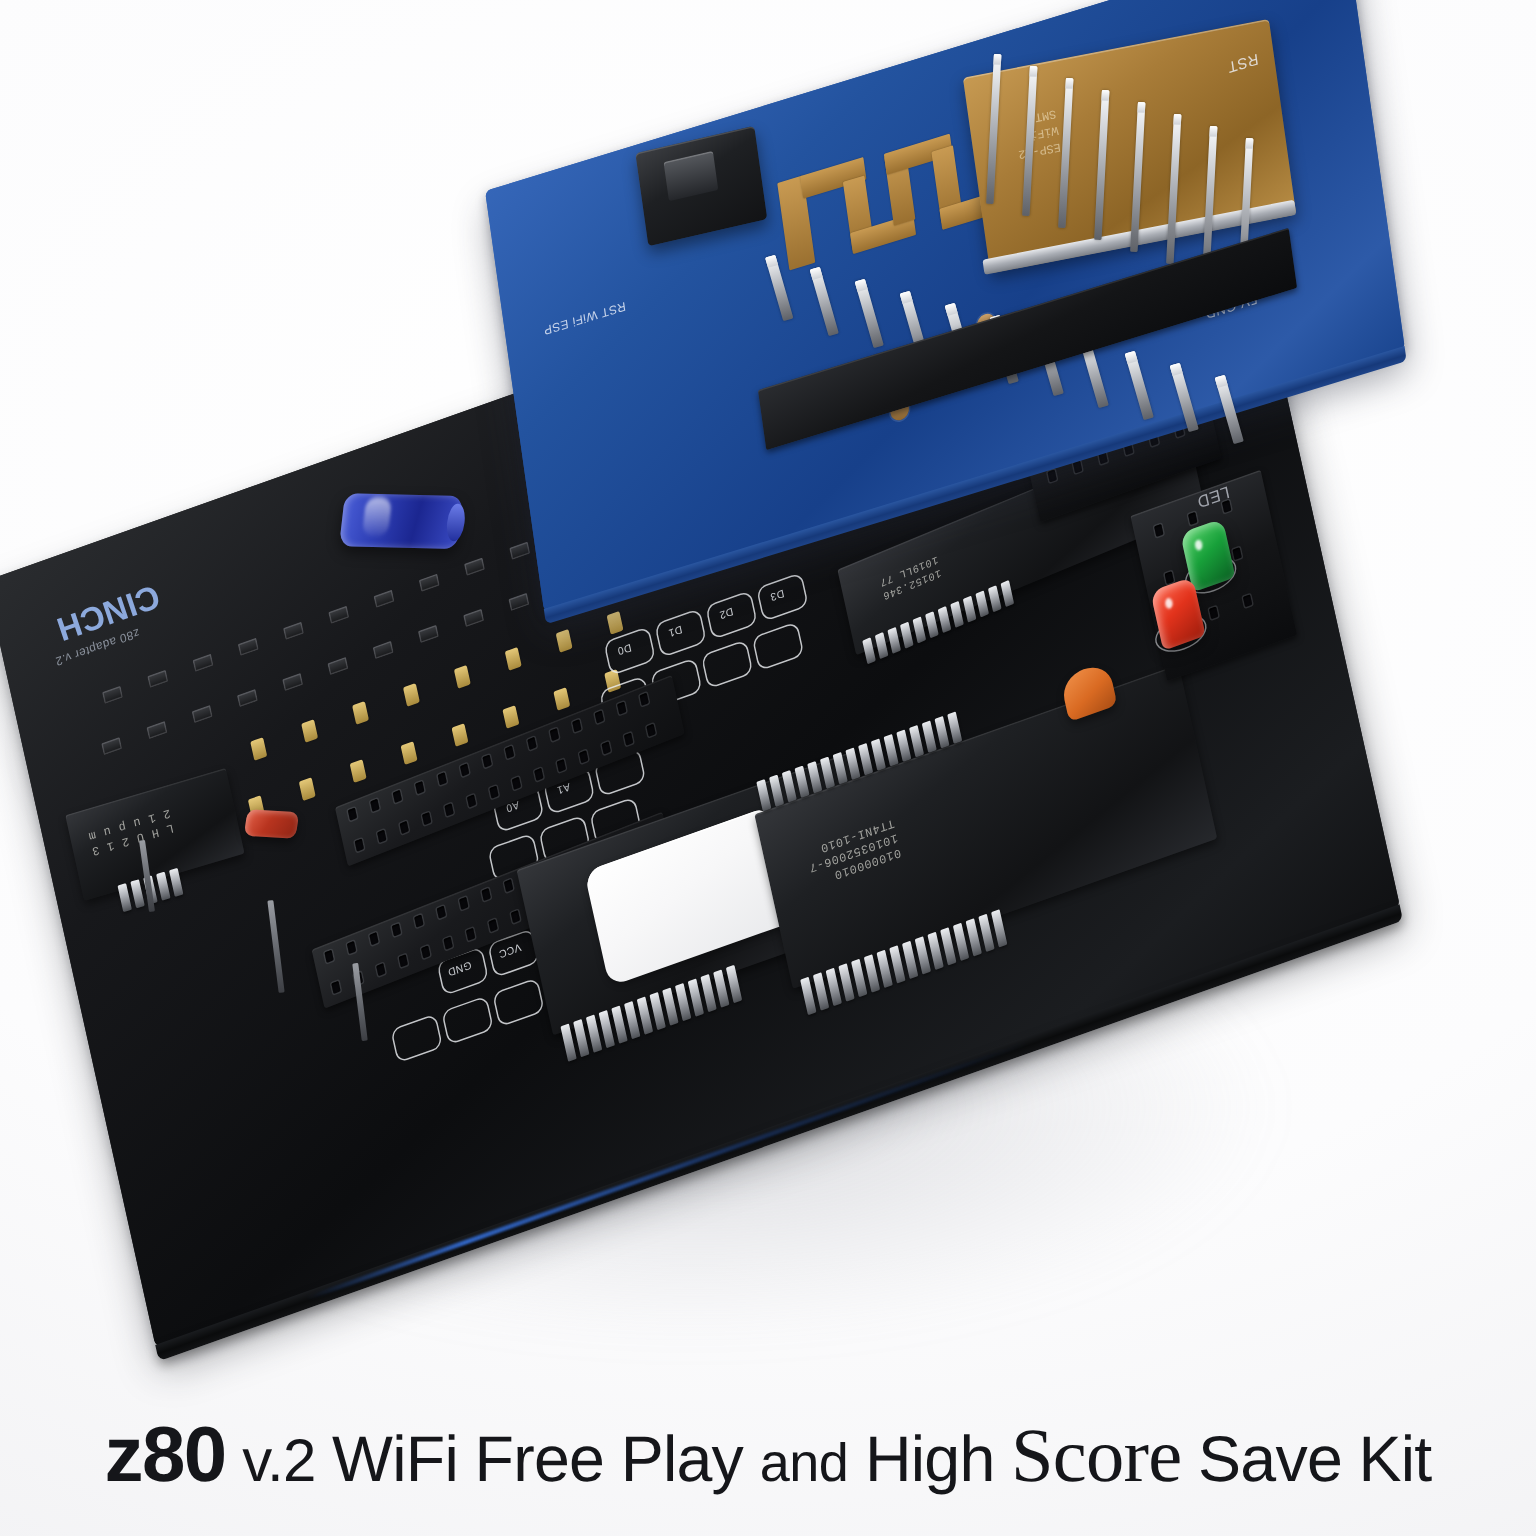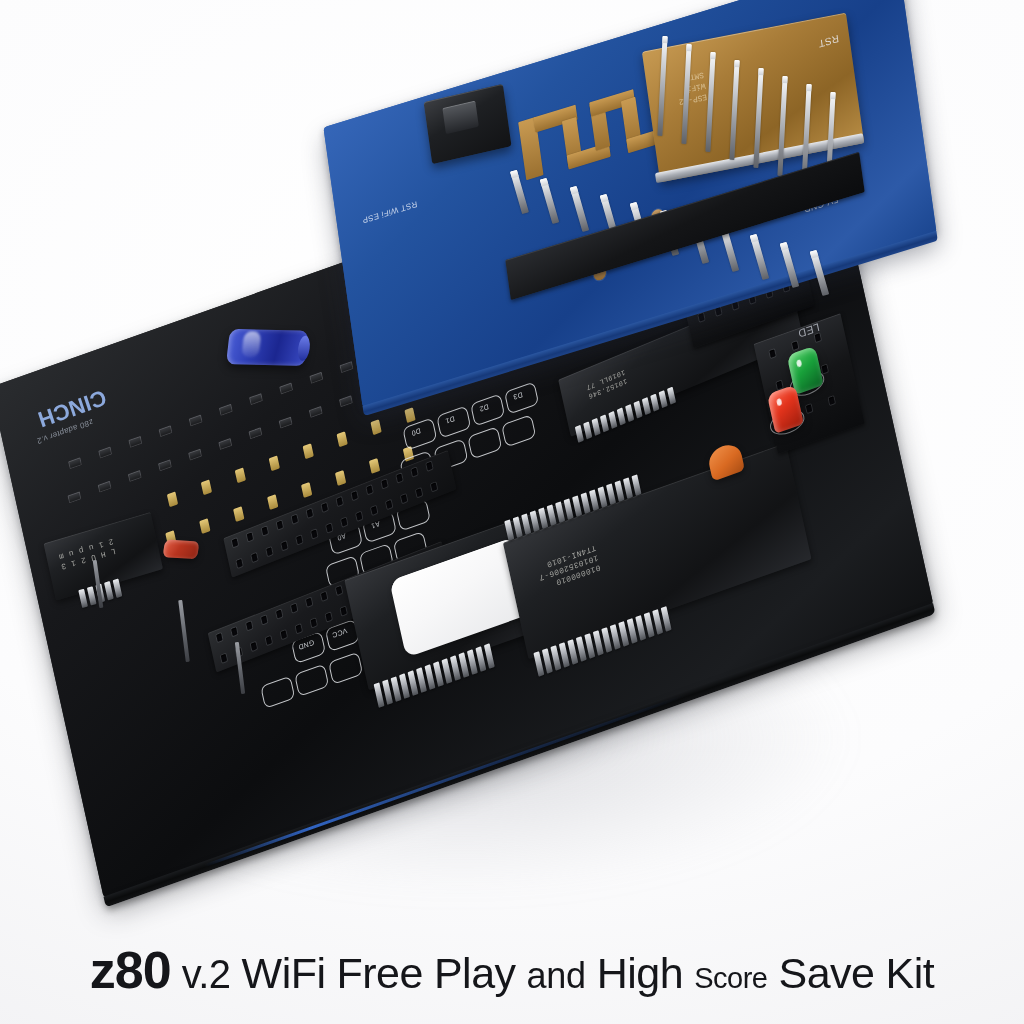--- a/index.html
+++ b/index.html
@@ -174,21 +174,21 @@
     white-space:nowrap;
   }
   #caption .w{display:inline-block;vertical-align:baseline;}
   .c-z80{font-size:52px;font-weight:700;letter-spacing:-1px;}
   .c-v2{font-size:40px;font-weight:400;letter-spacing:-.5px;}
   .c-wifi{font-size:43px;font-weight:400;letter-spacing:-.5px;}
   .c-free{font-size:43px;font-weight:400;letter-spacing:-.5px;}
   .c-play{font-size:43px;font-weight:400;letter-spacing:-.5px;}
   .c-and{font-size:36px;font-weight:400;letter-spacing:-.3px;}
   .c-high{font-size:43px;font-weight:400;letter-spacing:-.5px;}
-  .c-score{font-size:29px;font-weight:400;letter-spacing:-.5px;}
+  .c-score{font-size:51px;font-weight:400;letter-spacing:-.5px;font-family:Liberation Serif, serif;}
   .c-save{font-size:43px;font-weight:400;letter-spacing:-.5px;}
   .c-kit{font-size:43px;font-weight:400;letter-spacing:-.5px;}
   .sp{display:inline-block;width:11px;}
 </style>
 </head>
 <body>
 
 <div id="stage">
 
   <div class="bg"></div>

